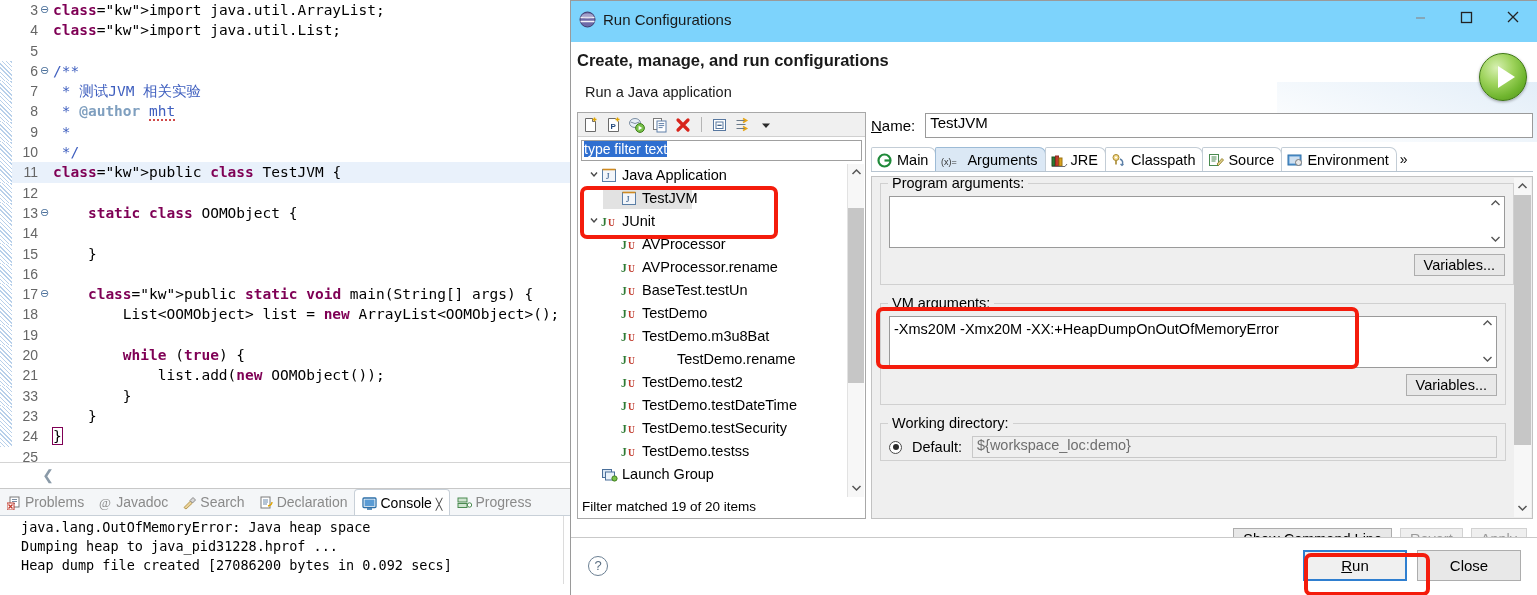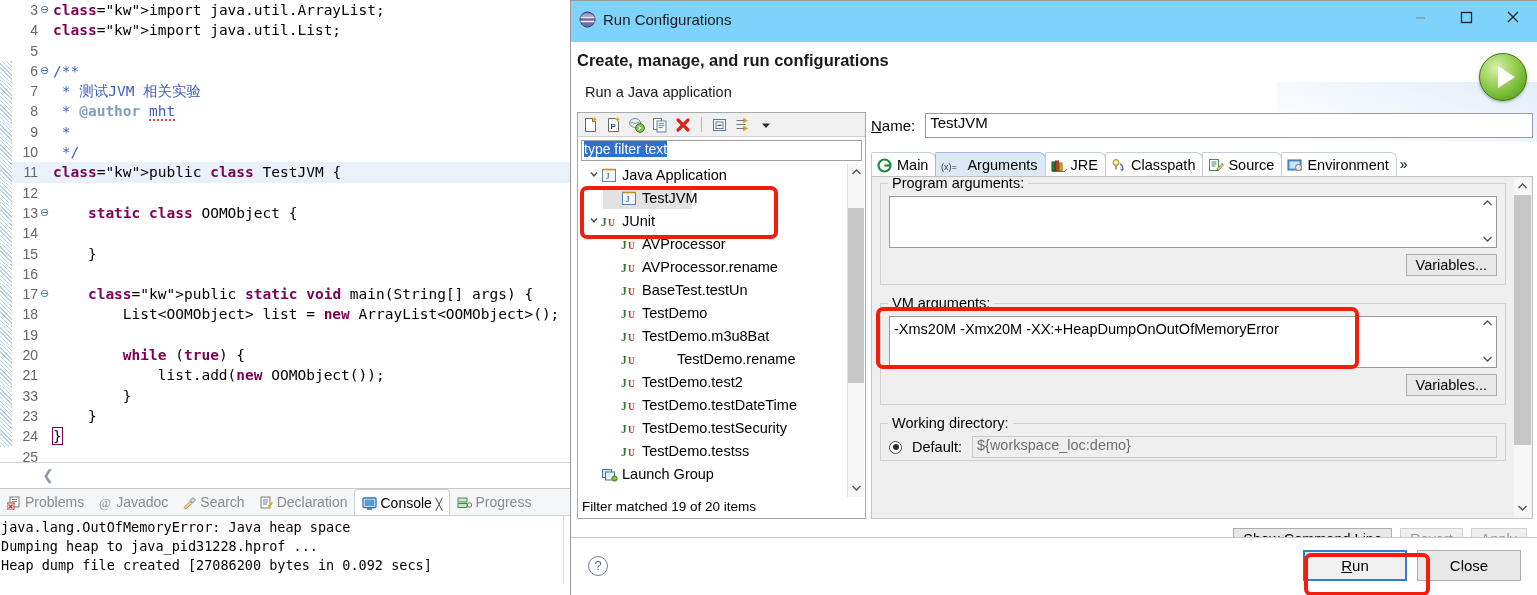--- a/index.html
+++ b/index.html
@@ -71,21 +71,21 @@
     border-left:1px solid #c8d0d8; border-right:1px solid #c8d0d8;
     border-top:1px solid #c8d0d8;
     border-top-left-radius:4px; border-top-right-radius:4px;
     border-bottom:1px solid #ffffff;
   }
   .tab-ic { display:inline-block; width:15px; height:15px; vertical-align:-3px; margin-right:3px; position:relative;}
   .console-head {
     font-size:13.5px; color:#000; padding:2px 0 1px 0; white-space:nowrap; overflow:hidden;
     font-family:"Liberation Sans", sans-serif;
   }
-  .console-body { font-family:"DejaVu Sans Mono", monospace; font-size:13.5px; color:#000; white-space:pre; line-height:19px; overflow:hidden;}
+  .console-body { font-family:"DejaVu Sans Mono", monospace; font-size:13.5px; color:#000; white-space:pre; line-height:19px; overflow:hidden;padding-left:20px;}
   .console-line { white-space:pre; }
   .cons-scroll-right {
     position:absolute; right:0; top:27px; width:9px; bottom:0; background:#ffffff; border-left:1px solid #dcdcdc;
   }
 
   
   #dialog {
     position:absolute; left:570px; top:0; width:967px; height:595px;
     background:#ffffff; border-left:1px solid #9a9a9a; border-top:1px solid #9a9a9a;
     overflow:hidden;
@@ -164,21 +164,21 @@
   
   #cfg-panel { position:absolute; left:300px; top:2px; right:4px; height:407px; }
   .name-row { display:flex; align-items:center; height:27px; gap:10px; }
   .name-label { font-size:15px; color:#000; }
   .name-label u { text-decoration: underline; }
   .name-input {
     flex:1; height:25px; border:1px solid #9a9a9a; background:#ffffff; font-size:15px;
     padding:0 4px; color:#000; outline:none; font-family:"Liberation Sans", sans-serif;
   }
 
-  .cfg-tabs { position:relative; height:25px; margin-top:13px; white-space:nowrap;
+  .cfg-tabs { position:relative; height:25px; margin-top:8px; white-space:nowrap;
               border-bottom:1px solid #b7c4d0; overflow:hidden;}
   .cfg-tab {
     display:inline-block; height:25px; line-height:24px; padding:0 7px 0 5px; font-size:14.5px;
     color:#000; vertical-align:top; border:1px solid #c3cdd6; border-bottom:none;
     background:#ffffff; margin-right:-1px;
     border-top-left-radius:2px; border-top-right-radius:7px;
   }
   .cfg-tab.active { background:#dbe8f5; border-color:#9dbbd6; }
   .cfg-tab.more { border:none; background:transparent; padding:0 4px; font-size:14px;}
 
@@ -537,21 +537,21 @@
                   <path d="M3.5 4h5M3.5 6h5M3.5 8h4" stroke="#4a8a50"></path>
                   <path d="M9 11 L14 5.5 L15.5 7 L10.5 12.5 z" fill="#e0d08a" stroke="#9c8a3a"></path>
                 </svg></span><span>Source</span></div><div class="cfg-tab"><span class="tab-ic" style="width:17px"><svg width="17" height="15" viewBox="0 0 17 15">
                   <rect x="1" y="2" width="13" height="10" fill="#5a9bd4" stroke="#2c6fa8"></rect>
                   <rect x="2.5" y="3.5" width="10" height="7" fill="#cfe0f0"></rect>
                   <circle cx="11.5" cy="9.5" r="3" fill="#e8e8e8" stroke="#7a7a7a"></circle>
                 </svg></span><span>Environment</span></div><div class="cfg-tab more"><span>»</span></div></div>
 
         <div class="tab-content">
 
-          <div class="group" style="margin-right:26px;">
+          <div class="group" style="margin-right:18px;">
             <span class="group-title">Program arguments:</span>
             <div class="ta-wrap">
               <div class="txtarea">
                 <span></span>
               </div>
               <div class="ta-scroll">
                 <span>
                   <svg width="11" height="8" viewBox="0 0 11 8">
                       <path d="M1.5 6 L5.5 2 L9.5 6" fill="none" stroke="#555" stroke-width="1.4"></path>
                     </svg>

